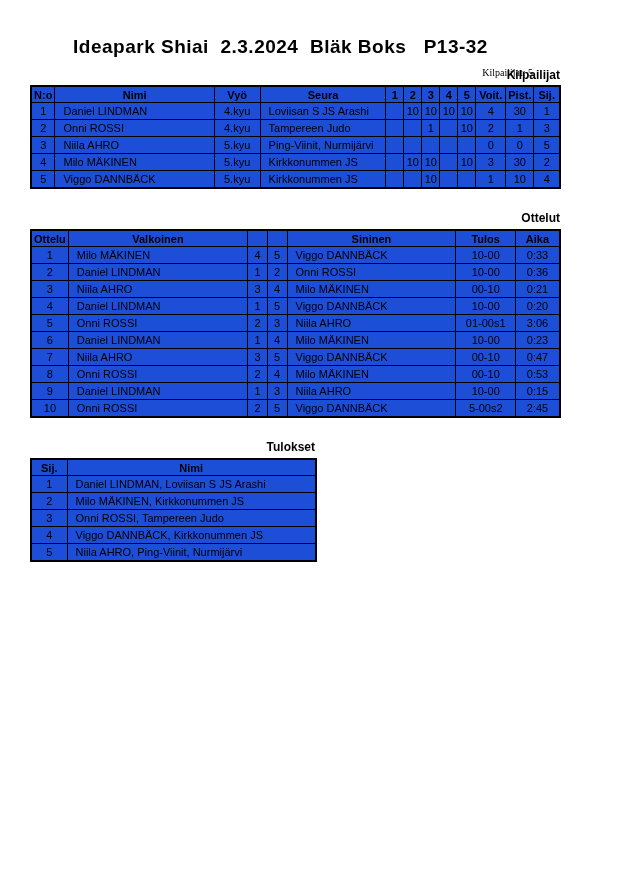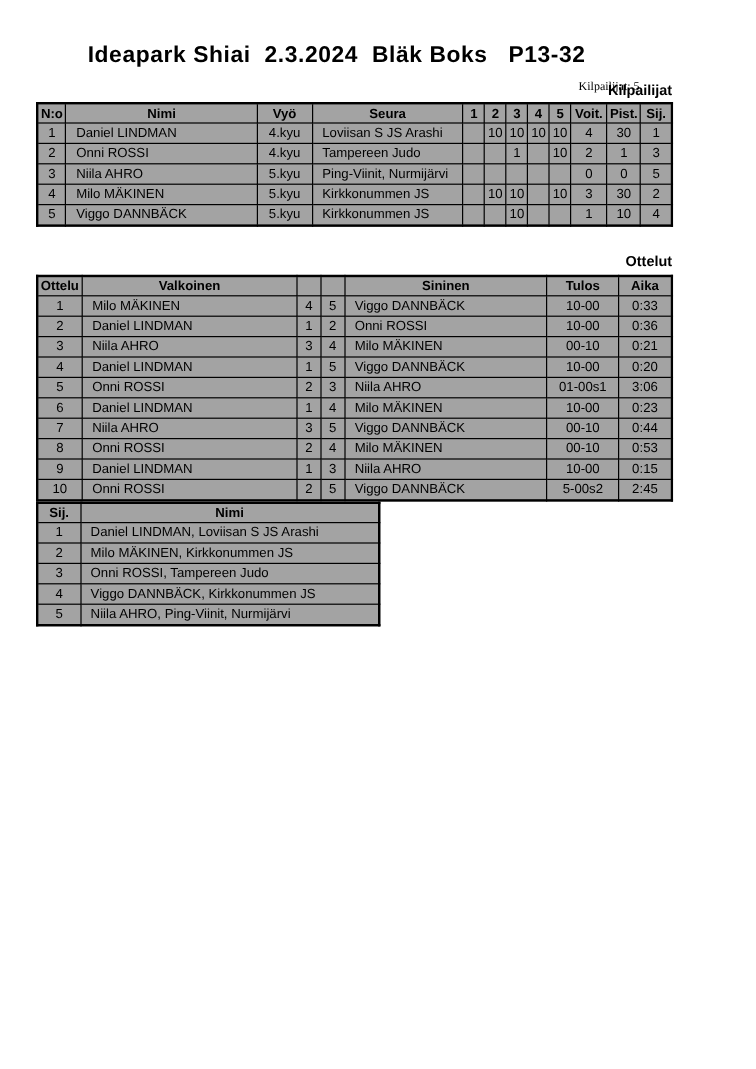--- a/index.html
+++ b/index.html
@@ -4,21 +4,21 @@
 <style>
   html,body{margin:0;padding:0;}
   body{background:#fff;font-family:"Liberation Sans",sans-serif;color:#000;}
   .page{position:relative;width:561px;height:891px;background:#fff;overflow:hidden;}
   .title{padding-top:36px;text-align:center;font-size:19px;font-weight:bold;white-space:pre;letter-spacing:0.5px;}
   .count-label{position:absolute;top:67px;right:28px;font-size:10px;font-family:Liberation Serif, serif;}
   .section-label{font-weight:bold;font-size:12px;text-align:right;}
   .lbl-competitors{width:530px;margin:10px 0 3px 30px;}
   .lbl-matches{width:530px;margin:22px 0 4px 30px;}
   .lbl-results{width:285px;margin:22px 0 4px 30px;}
-  table{border-collapse:collapse;table-layout:fixed;margin-left:30px;font-size:11px;border:2px solid #000;background:#a3a3a3;}
+  table{border-collapse:collapse;table-layout:fixed;margin-left:30px;font-size:11px;border:2px solid #000;background:#1d4ed8;}
   th,td{border:1px solid #000;padding:0 2px;overflow:hidden;white-space:nowrap;}
   th{height:15px;font-size:11px;font-weight:bold;text-align:center;}
   td{height:16px;}
   .c{text-align:center;}
   .l{text-align:left;padding-left:8px;}
 </style>
 </head>
 <body>
 
 <div class="page">
@@ -207,21 +207,21 @@
       <td class="c">10-00</td>
       <td class="c">0:23</td>
     </tr>
     <tr>
       <td class="c">7</td>
       <td class="l">Niila AHRO</td>
       <td class="c">3</td>
       <td class="c">5</td>
       <td class="l">Viggo DANNBÄCK</td>
       <td class="c">00-10</td>
-      <td class="c">0:44</td>
+      <td class="c">0:47</td>
     </tr>
     <tr>
       <td class="c">8</td>
       <td class="l">Onni ROSSI</td>
       <td class="c">2</td>
       <td class="c">4</td>
       <td class="l">Milo MÄKINEN</td>
       <td class="c">00-10</td>
       <td class="c">0:53</td>
     </tr>
@@ -239,20 +239,21 @@
       <td class="l">Onni ROSSI</td>
       <td class="c">2</td>
       <td class="c">5</td>
       <td class="l">Viggo DANNBÄCK</td>
       <td class="c">5-00s2</td>
       <td class="c">2:45</td>
     </tr>
   </tbody>
     </table>
 
+  <div class="section-label lbl-results">Tulokset</div>
 
   <table>
     <colgroup>
       <col style="width:36px">
         <col style="width:249px">
     </colgroup>
     <tbody>
         <tr>
       <th>Sij.</th>
       <th>Nimi</th>

